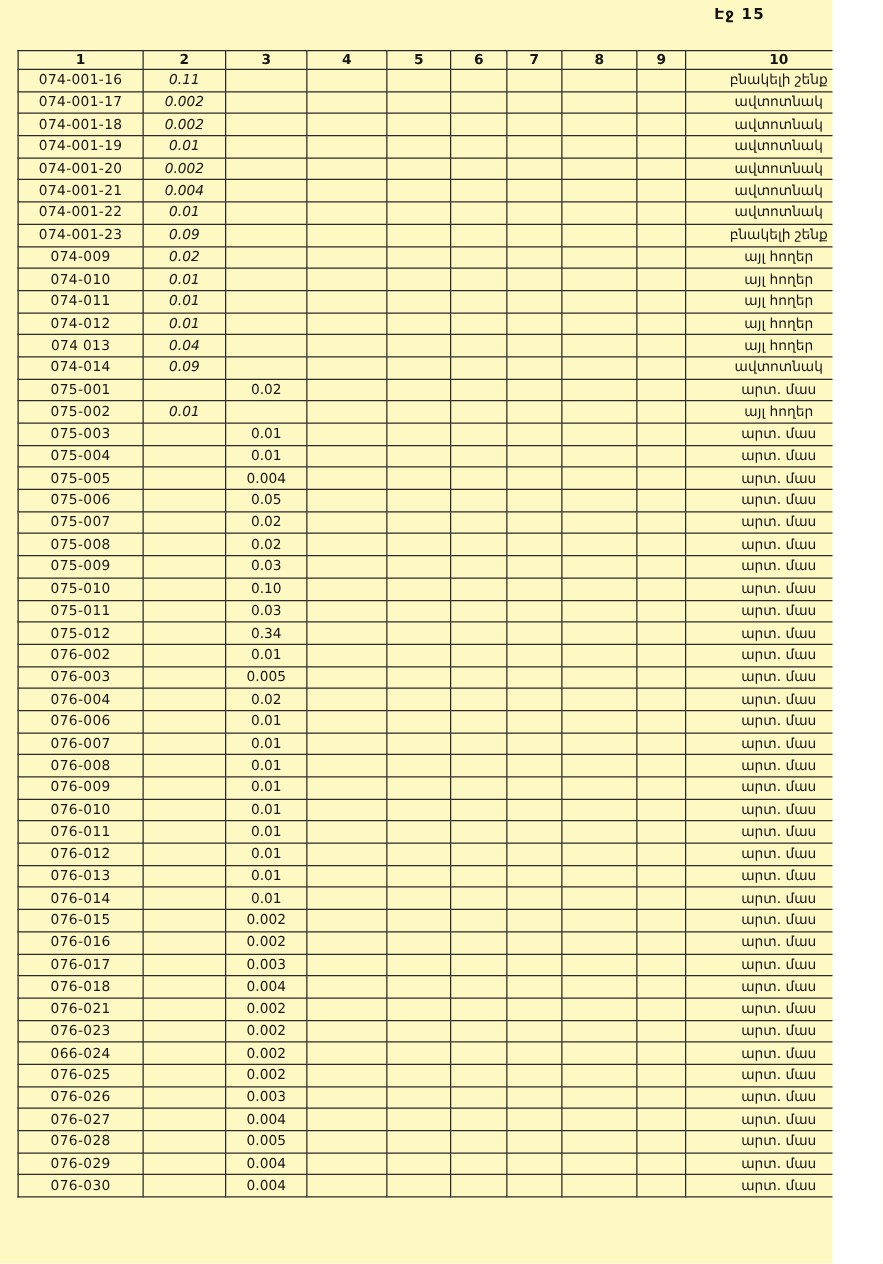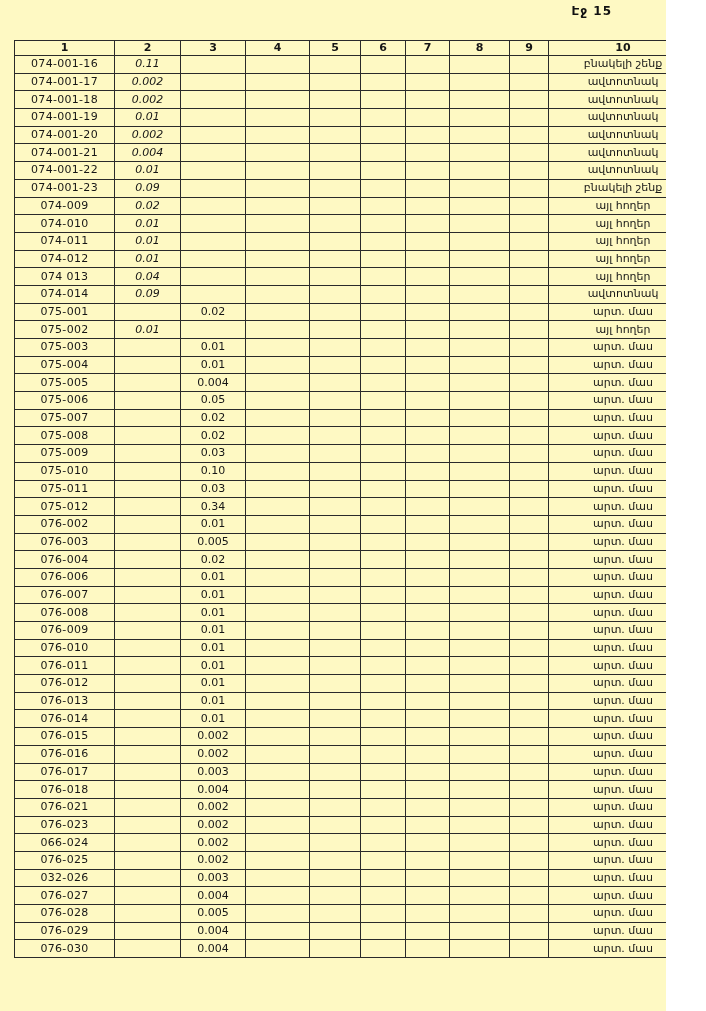--- a/index.html
+++ b/index.html
@@ -636,21 +636,21 @@
           <td class="col3">0.002</td>
           <td class="col4"></td>
           <td class="col5"></td>
           <td class="col6"></td>
           <td class="col7"></td>
           <td class="col8"></td>
           <td class="col9"></td>
           <td class="col10">արտ. մաս</td>
         </tr>
         <tr>
-          <td class="col1">032-026</td>
+          <td class="col1">076-026</td>
           <td class="col2"></td>
           <td class="col3">0.003</td>
           <td class="col4"></td>
           <td class="col5"></td>
           <td class="col6"></td>
           <td class="col7"></td>
           <td class="col8"></td>
           <td class="col9"></td>
           <td class="col10">արտ. մաս</td>
         </tr>

